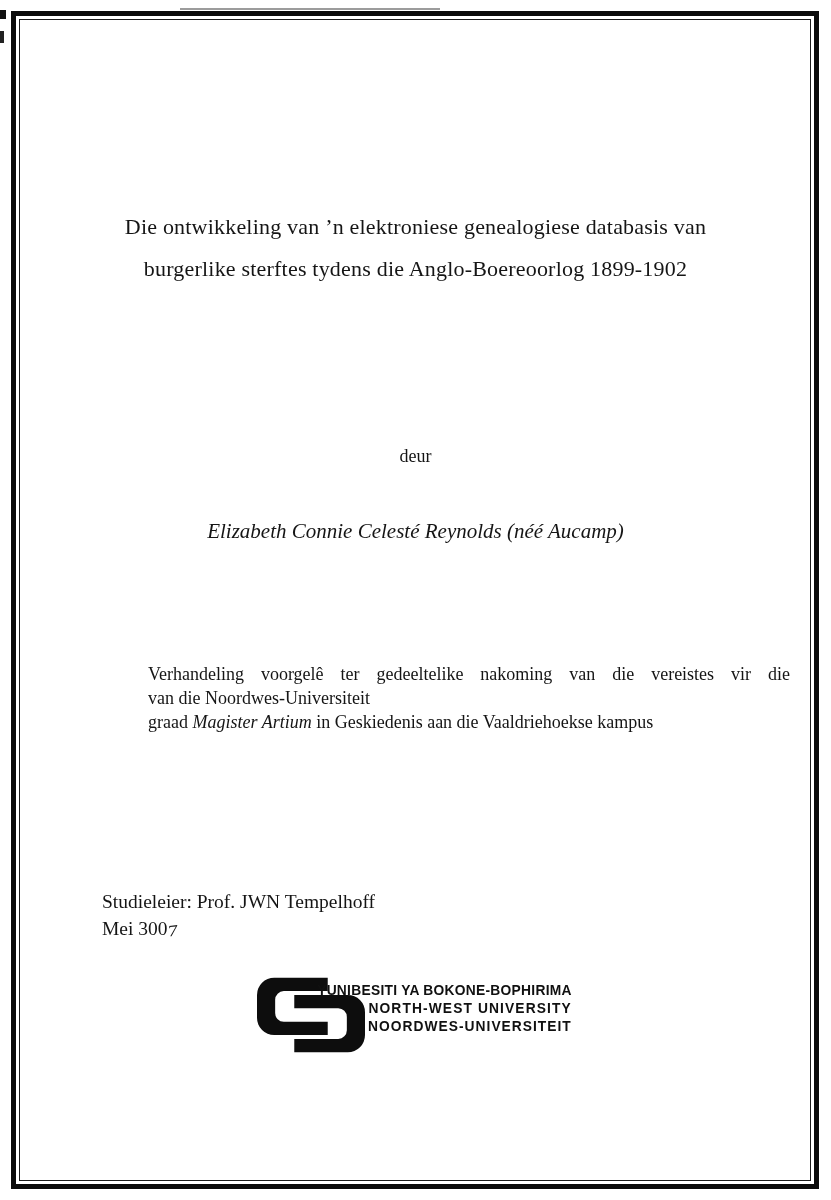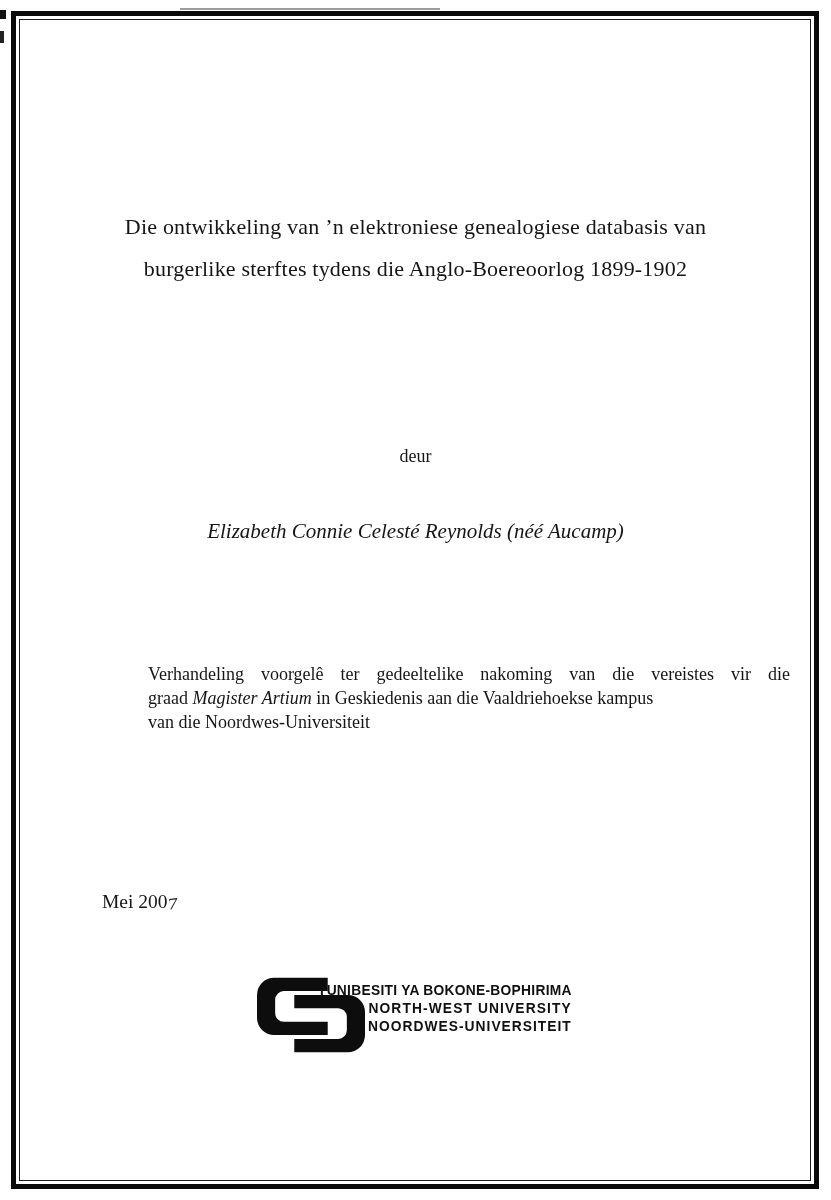--- a/index.html
+++ b/index.html
@@ -113,26 +113,27 @@
   <div>Die ontwikkeling van ’n elektroniese genealogiese databasis van</div>
   <div>burgerlike sterftes tydens die Anglo-Boereoorlog 1899-1902</div>
 </div>
 
 <div class="byline">deur</div>
 
 <div class="author">Elizabeth Connie Celesté Reynolds (néé Aucamp)</div>
 
 <div class="statement">
   <div class="just">Verhandeling voorgelê ter gedeeltelike nakoming van die vereistes vir die</div>
+  <div>van die Noordwes-Universiteit</div>
   <div><span>graad </span><span class="ital">Magister Artium</span><span> in Geskiedenis aan die Vaaldriehoekse kampus</span></div>
-  <div>van die Noordwes-Universiteit</div>
 </div>
 
 <div class="supervisor-block">
-  <div><span>Mei 200</span><span class="odd-seven">7</span></div>
+  <div>Studieleier: Prof. JWN Tempelhoff</div>
+  <div><span>Mei 300</span><span class="odd-seven">7</span></div>
 </div>
 
 <svg class="logo-mark" width="108" height="80" viewBox="0 0 113 78" aria-hidden="true">
   <path fill="#0d0d0d" d="M 74,0 L 18,0 A 18,18 0 0 0 0,18 L 0,42 A 18,18 0 0 0 18,60 L 74,60 L 74,46 L 28,46 A 9,9 0 0 1 19,37 L 19,23 A 9,9 0 0 1 28,14 L 74,14 Z"></path>
   <path fill="#0d0d0d" transform="rotate(180 56.5 39)" d="M 74,0 L 18,0 A 18,18 0 0 0 0,18 L 0,42 A 18,18 0 0 0 18,60 L 74,60 L 74,46 L 28,46 A 9,9 0 0 1 19,37 L 19,23 A 9,9 0 0 1 28,14 L 74,14 Z"></path>
 </svg>
 
 <div class="logo-text">
   <div class="ls1">YUNIBESITI YA BOKONE-BOPHIRIMA</div>
   <div class="ls2">NORTH-WEST UNIVERSITY</div>

